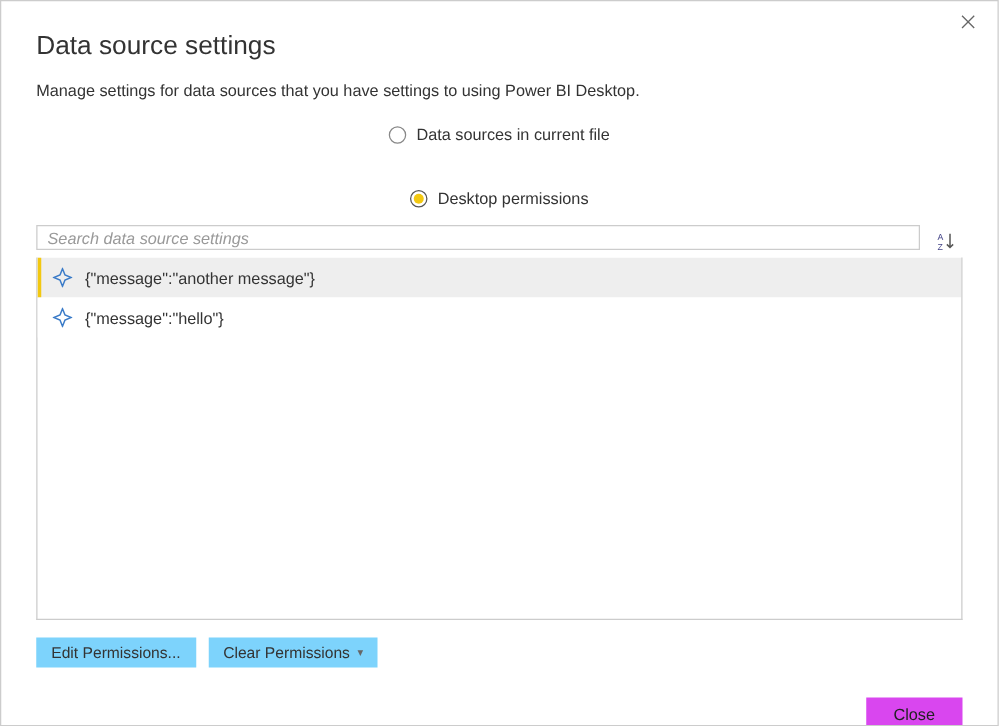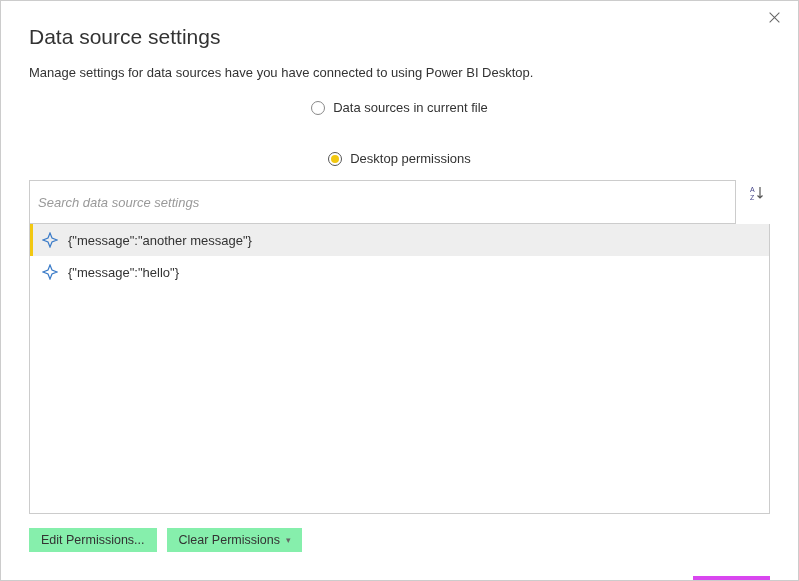--- a/index.html
+++ b/index.html
@@ -84,21 +84,21 @@
       align-items: stretch;
     }
     .search-input {
       flex: 1;
       border: 1px solid #ccc;
       padding: 5px 8px;
       font-size: 13px;
       font-style: italic;
       color: #999;
       outline: none;
-      height: 44px;
+      height: 20px;
     }
     .search-input::placeholder { color: #999; font-style: italic; }
     .sort-btn {
       width: 26px;
       height: 26px;
       display: flex;
       align-items: center;
       justify-content: center;
       cursor: pointer;
       font-size: 12px;
@@ -135,21 +135,21 @@
       align-items: center;
       justify-content: center;
     }
     .ds-icon svg { width: 16px; height: 16px; }
     .button-row-left {
       display: flex;
       gap: 10px;
       margin-top: 14px;
     }
     .btn-secondary {
-      background: #86efac;
+      background: #7dd3fc;
       border: none;
       padding: 5px 12px;
       font-size: 12.5px;
       cursor: pointer;
       display: flex;
       align-items: center;
       gap: 6px;
       color: #333;
     }
     .chevron-down {
@@ -175,21 +175,21 @@
 
 <div class="dialog">
 
   <div class="close-x">
     <svg viewBox="0 0 16 16">
         <path d="M2 2 L14 14 M14 2 L2 14" stroke="#666" stroke-width="1.3" fill="none"></path>
       </svg>
   </div>
 
   <h1 class="title">Data source settings</h1>
-  <p class="subtitle">Manage settings for data sources have you have connected to using Power BI Desktop.</p>
+  <p class="subtitle">Manage settings for data sources that you have settings to using Power BI Desktop.</p>
 
   <div class="radio-row">
     <label class="radio-option">
       <span class="radio-circle"></span>
       <span>Data sources in current file</span>
     </label>
     <label class="radio-option">
       <span class="radio-circle checked">
           <span class="radio-dot"></span>
         </span>

